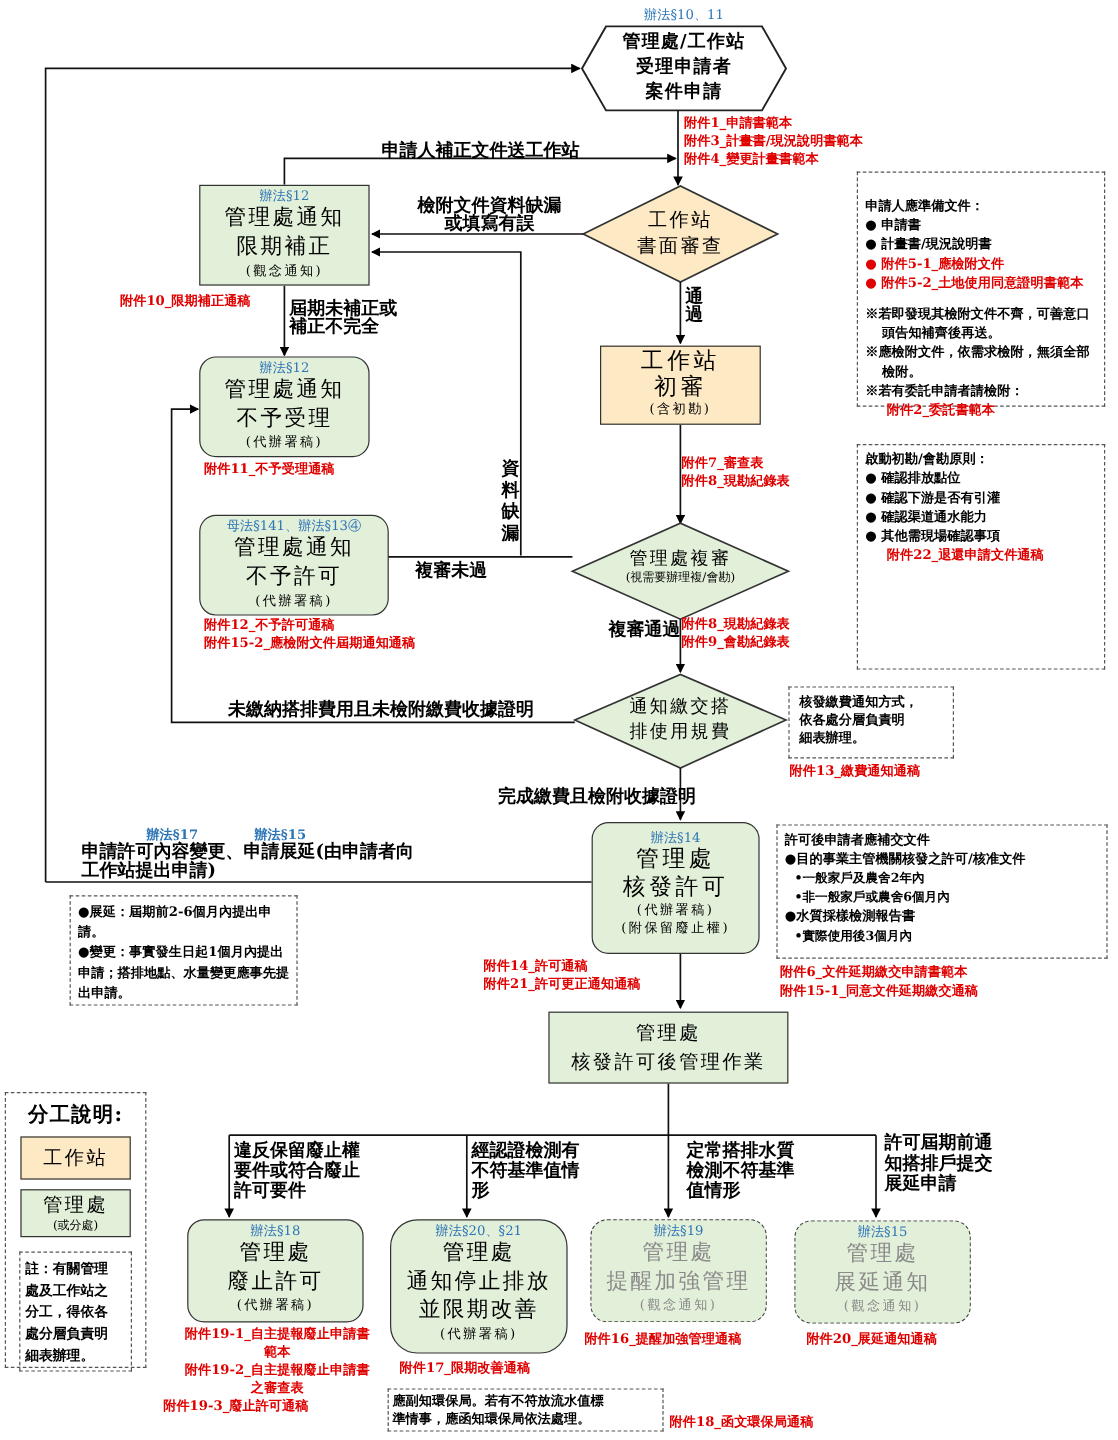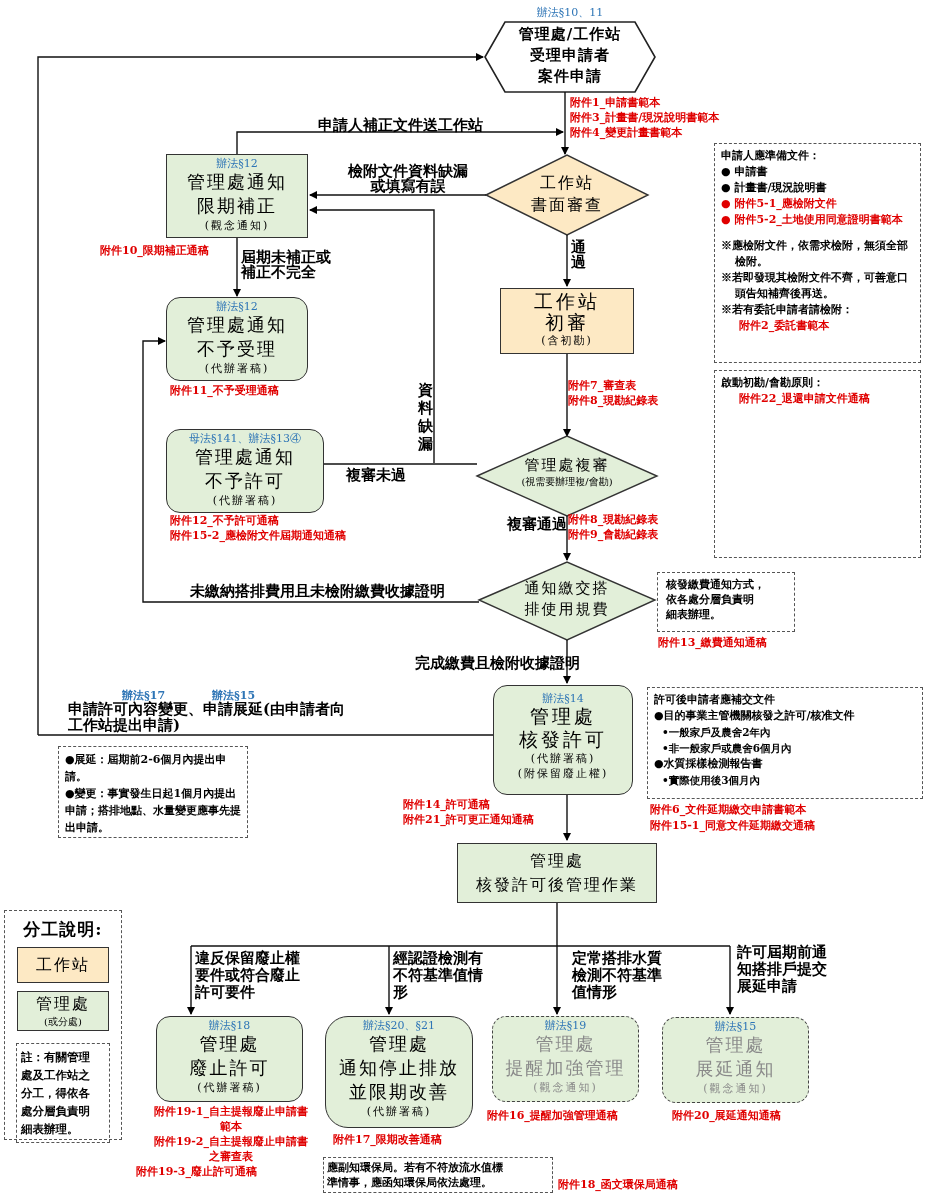--- a/index.html
+++ b/index.html
@@ -170,39 +170,45 @@
 </div>
 <div class="abs lbl" style="left:190px;top:584px;">未繳納搭排費用且未檢附繳費收據證明</div>
 <div class="abs lbl" style="left:415px;top:656px;">完成繳費且檢附收據證明</div>
 <div class="note" style="left:657px;top:572px;width:138px;height:60px;line-height:15px;padding:4px 8px;">
   <div>核發繳費通知方式，</div>
   <div>依各處分層負責明</div>
   <div>細表辦理。</div>
 </div>
 <div class="abs red" style="left:658px;top:635px;">附件13_繳費通知通稿</div>
 
-<div class="note" style="left:714px;top:143px;width:207px;height:220px;padding:4px 6px;">
+<div class="note" style="left:714px;top:143px;width:207px;height:196px;padding:20px 6px;">
   <div>申請人應準備文件：</div>
   <div id="applicant-bullets">
       <div style="padding-left:12px;text-indent:-12px;">● 申請書</div>
       <div style="padding-left:12px;text-indent:-12px;">● 計畫書/現況說明書</div>
       <div style="padding-left:12px;text-indent:-12px;color:#e00000;">● 附件5-1_應檢附文件</div>
       <div style="padding-left:12px;text-indent:-12px;color:#e00000;">● 附件5-2_土地使用同意證明書範本</div>
     </div>
   <div style="height:10px;"></div>
   <div id="applicant-remarks">
+      <div style="padding-left:14px;text-indent:-14px;">※若即發現其檢附文件不齊，可善意口頭告知補齊後再送。</div>
       <div style="padding-left:14px;text-indent:-14px;">※應檢附文件，依需求檢附，無須全部檢附。</div>
-      <div style="padding-left:14px;text-indent:-14px;">※若即發現其檢附文件不齊，可善意口頭告知補齊後再送。</div>
       <div style="padding-left:14px;text-indent:-14px;">※若有委託申請者請檢附：</div>
     </div>
   <div class="r" style="padding-left:18px;">附件2_委託書範本</div>
 </div>
 
 <div class="note" style="left:714px;top:370px;width:207px;height:188px;padding:4px 6px;">
   <div>啟動初勘/會勘原則：</div>
+  <div id="inspection-bullets">
+      <div>● 確認排放點位</div>
+      <div>● 確認下游是否有引灌</div>
+      <div>● 確認渠道通水能力</div>
+      <div>● 其他需現場確認事項</div>
+    </div>
   <div class="r" style="padding-left:18px;">附件22_退還申請文件通稿</div>
 </div>
 
 <div class="abs law" style="left:122px;top:689px;font-weight:bold;">辦法§17</div>
 <div class="abs law" style="left:212px;top:689px;font-weight:bold;">辦法§15</div>
 <div class="abs lbl" style="left:68px;top:701px;line-height:16px;">
   <div>申請許可內容變更、申請展延(由申請者向</div>
   <div>工作站提出申請)</div>
 </div>
 <div class="note" style="left:58px;top:746px;width:190px;height:92px;line-height:17px;">

